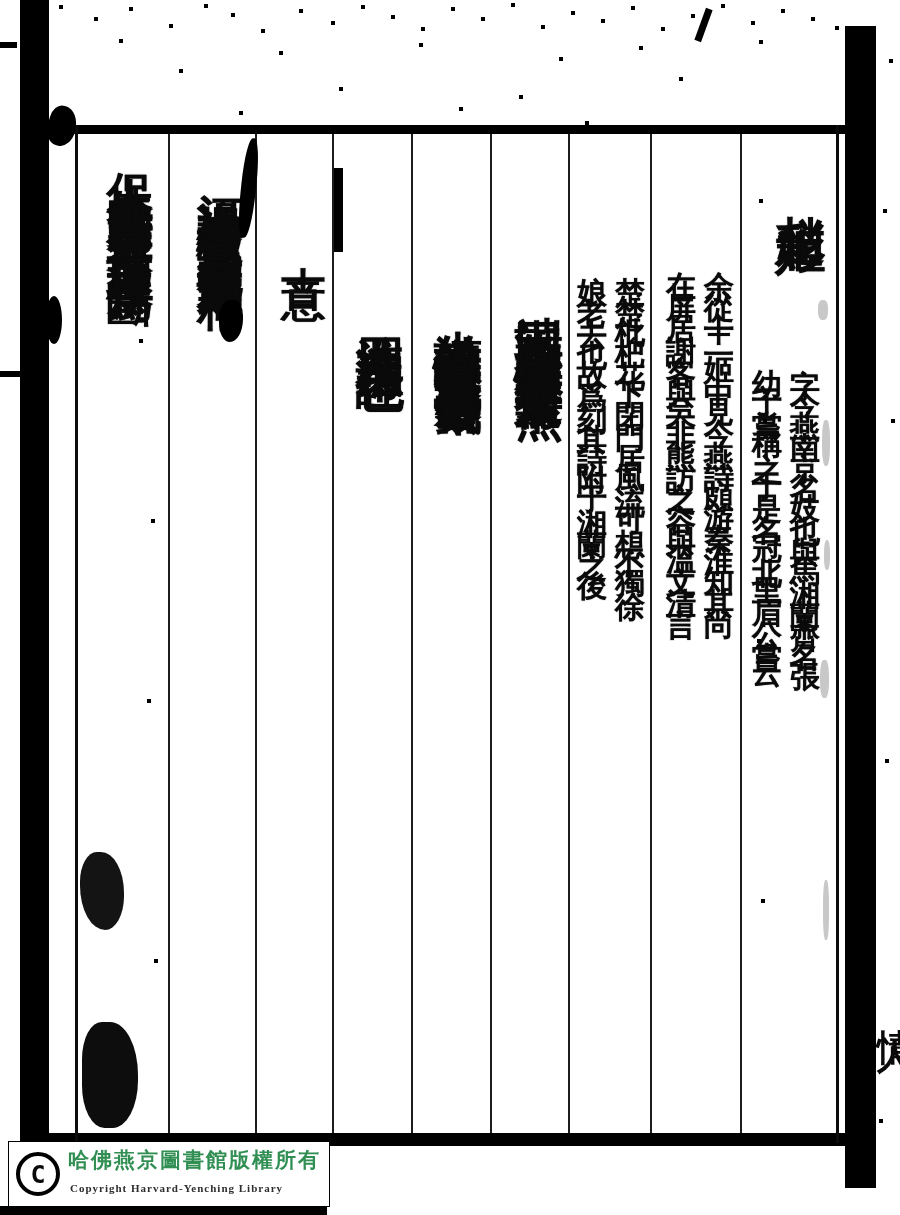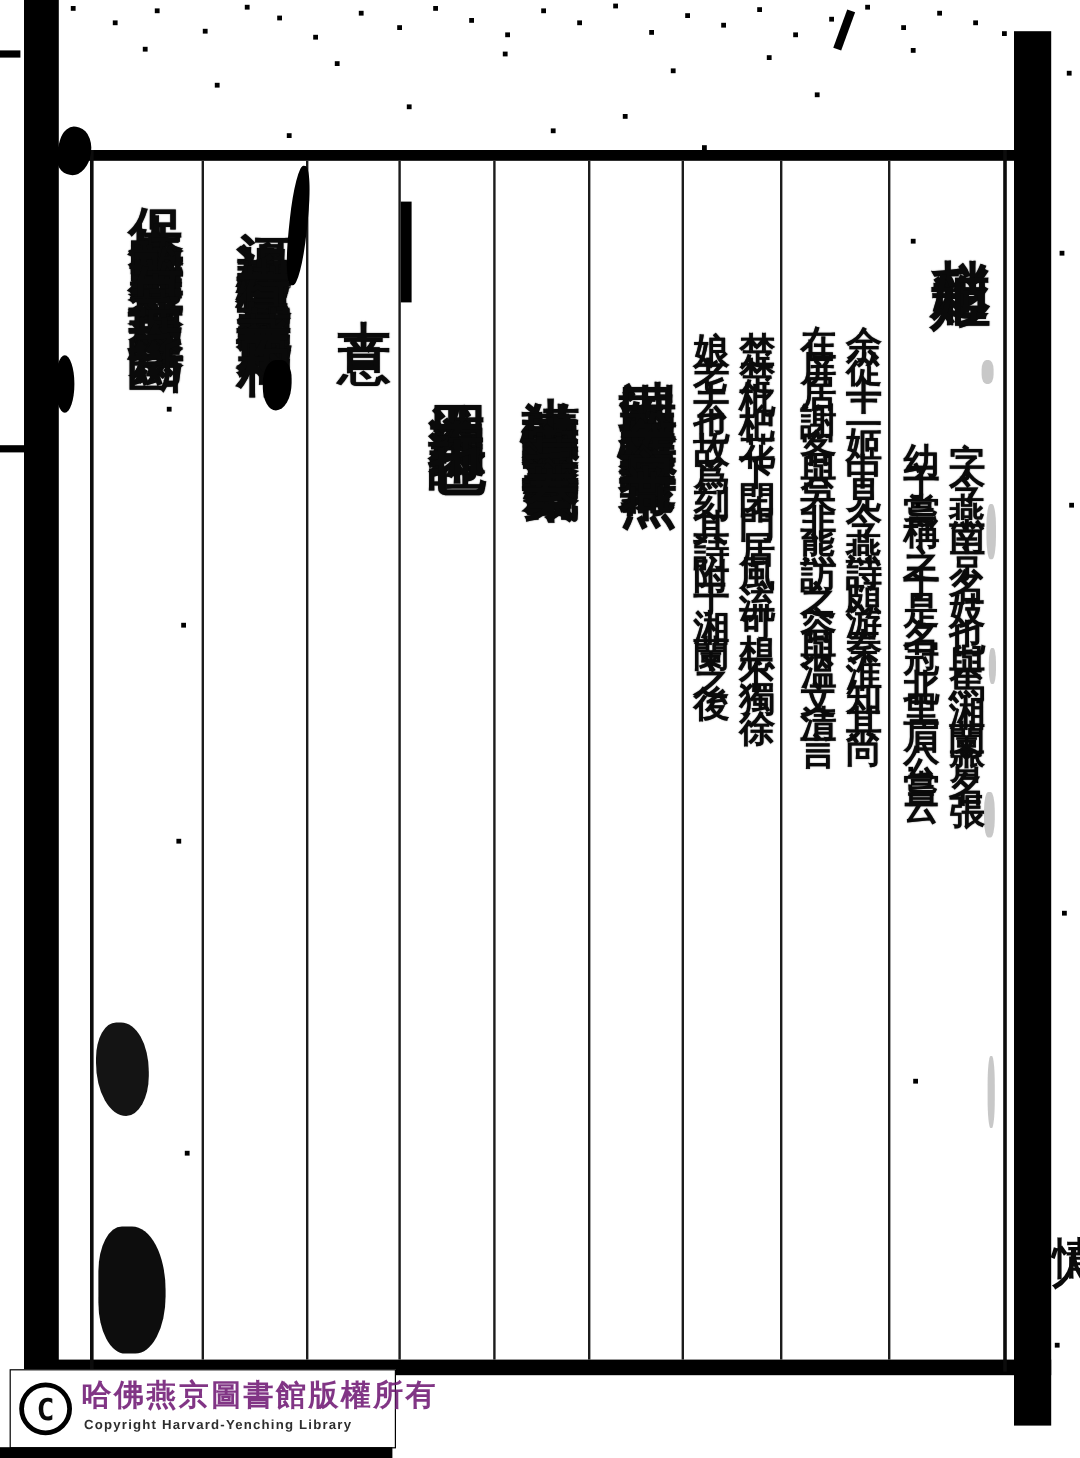--- a/index.html
+++ b/index.html
@@ -58,29 +58,29 @@
     background:#fff; border:1px solid #000;
   }
   .c-circle {
     left:16px; top:1152px; width:36px; height:36px;
     border:4px solid #000; border-radius:50%;
     display:flex; align-items:center; justify-content:center;
     font-family:"DejaVu Sans Mono",monospace;
     font-size:25px; font-weight:700;
   }
   .stamp-cn {
-    left:68px; top:1146px; font-size:25px; font-weight:700;
-    letter-spacing:2px; color:#701a75; opacity:.88;
+    left:68px; top:1146px; font-size:21px; font-weight:700;
+    letter-spacing:2px; color:#15803d; opacity:.88;
     font-family:"Liberation Serif","DejaVu Serif",serif;
     text-align:center;
   }
   .stamp-en {
     left:70px; top:1182px; font-size:11px; font-weight:700;
     color:#2e2e2e; letter-spacing:1px;
-    font-family:Liberation Sans, sans-serif;
+    font-family:Liberation Serif, serif;
   }
   .bottom-bar { left:0; top:1206px; width:327px; height:9px; }
 
   
   .tick1 { left:0; top:42px;  width:17px; height:6px; }
   .tick2 { left:0; top:371px; width:20px; height:6px; }
   .blob  { position:absolute; background:#000; }
   .blob-a { left:48px; top:106px; width:28px; height:40px; border-radius:40% 60% 50% 50%; transform:rotate(15deg); }
   .blob-b { left:46px; top:296px; width:16px; height:48px; border-radius:50%; }
   .smudge1 { left:241px; top:138px; width:15px; height:100px; border-radius:45%; transform:rotate(6deg); }

